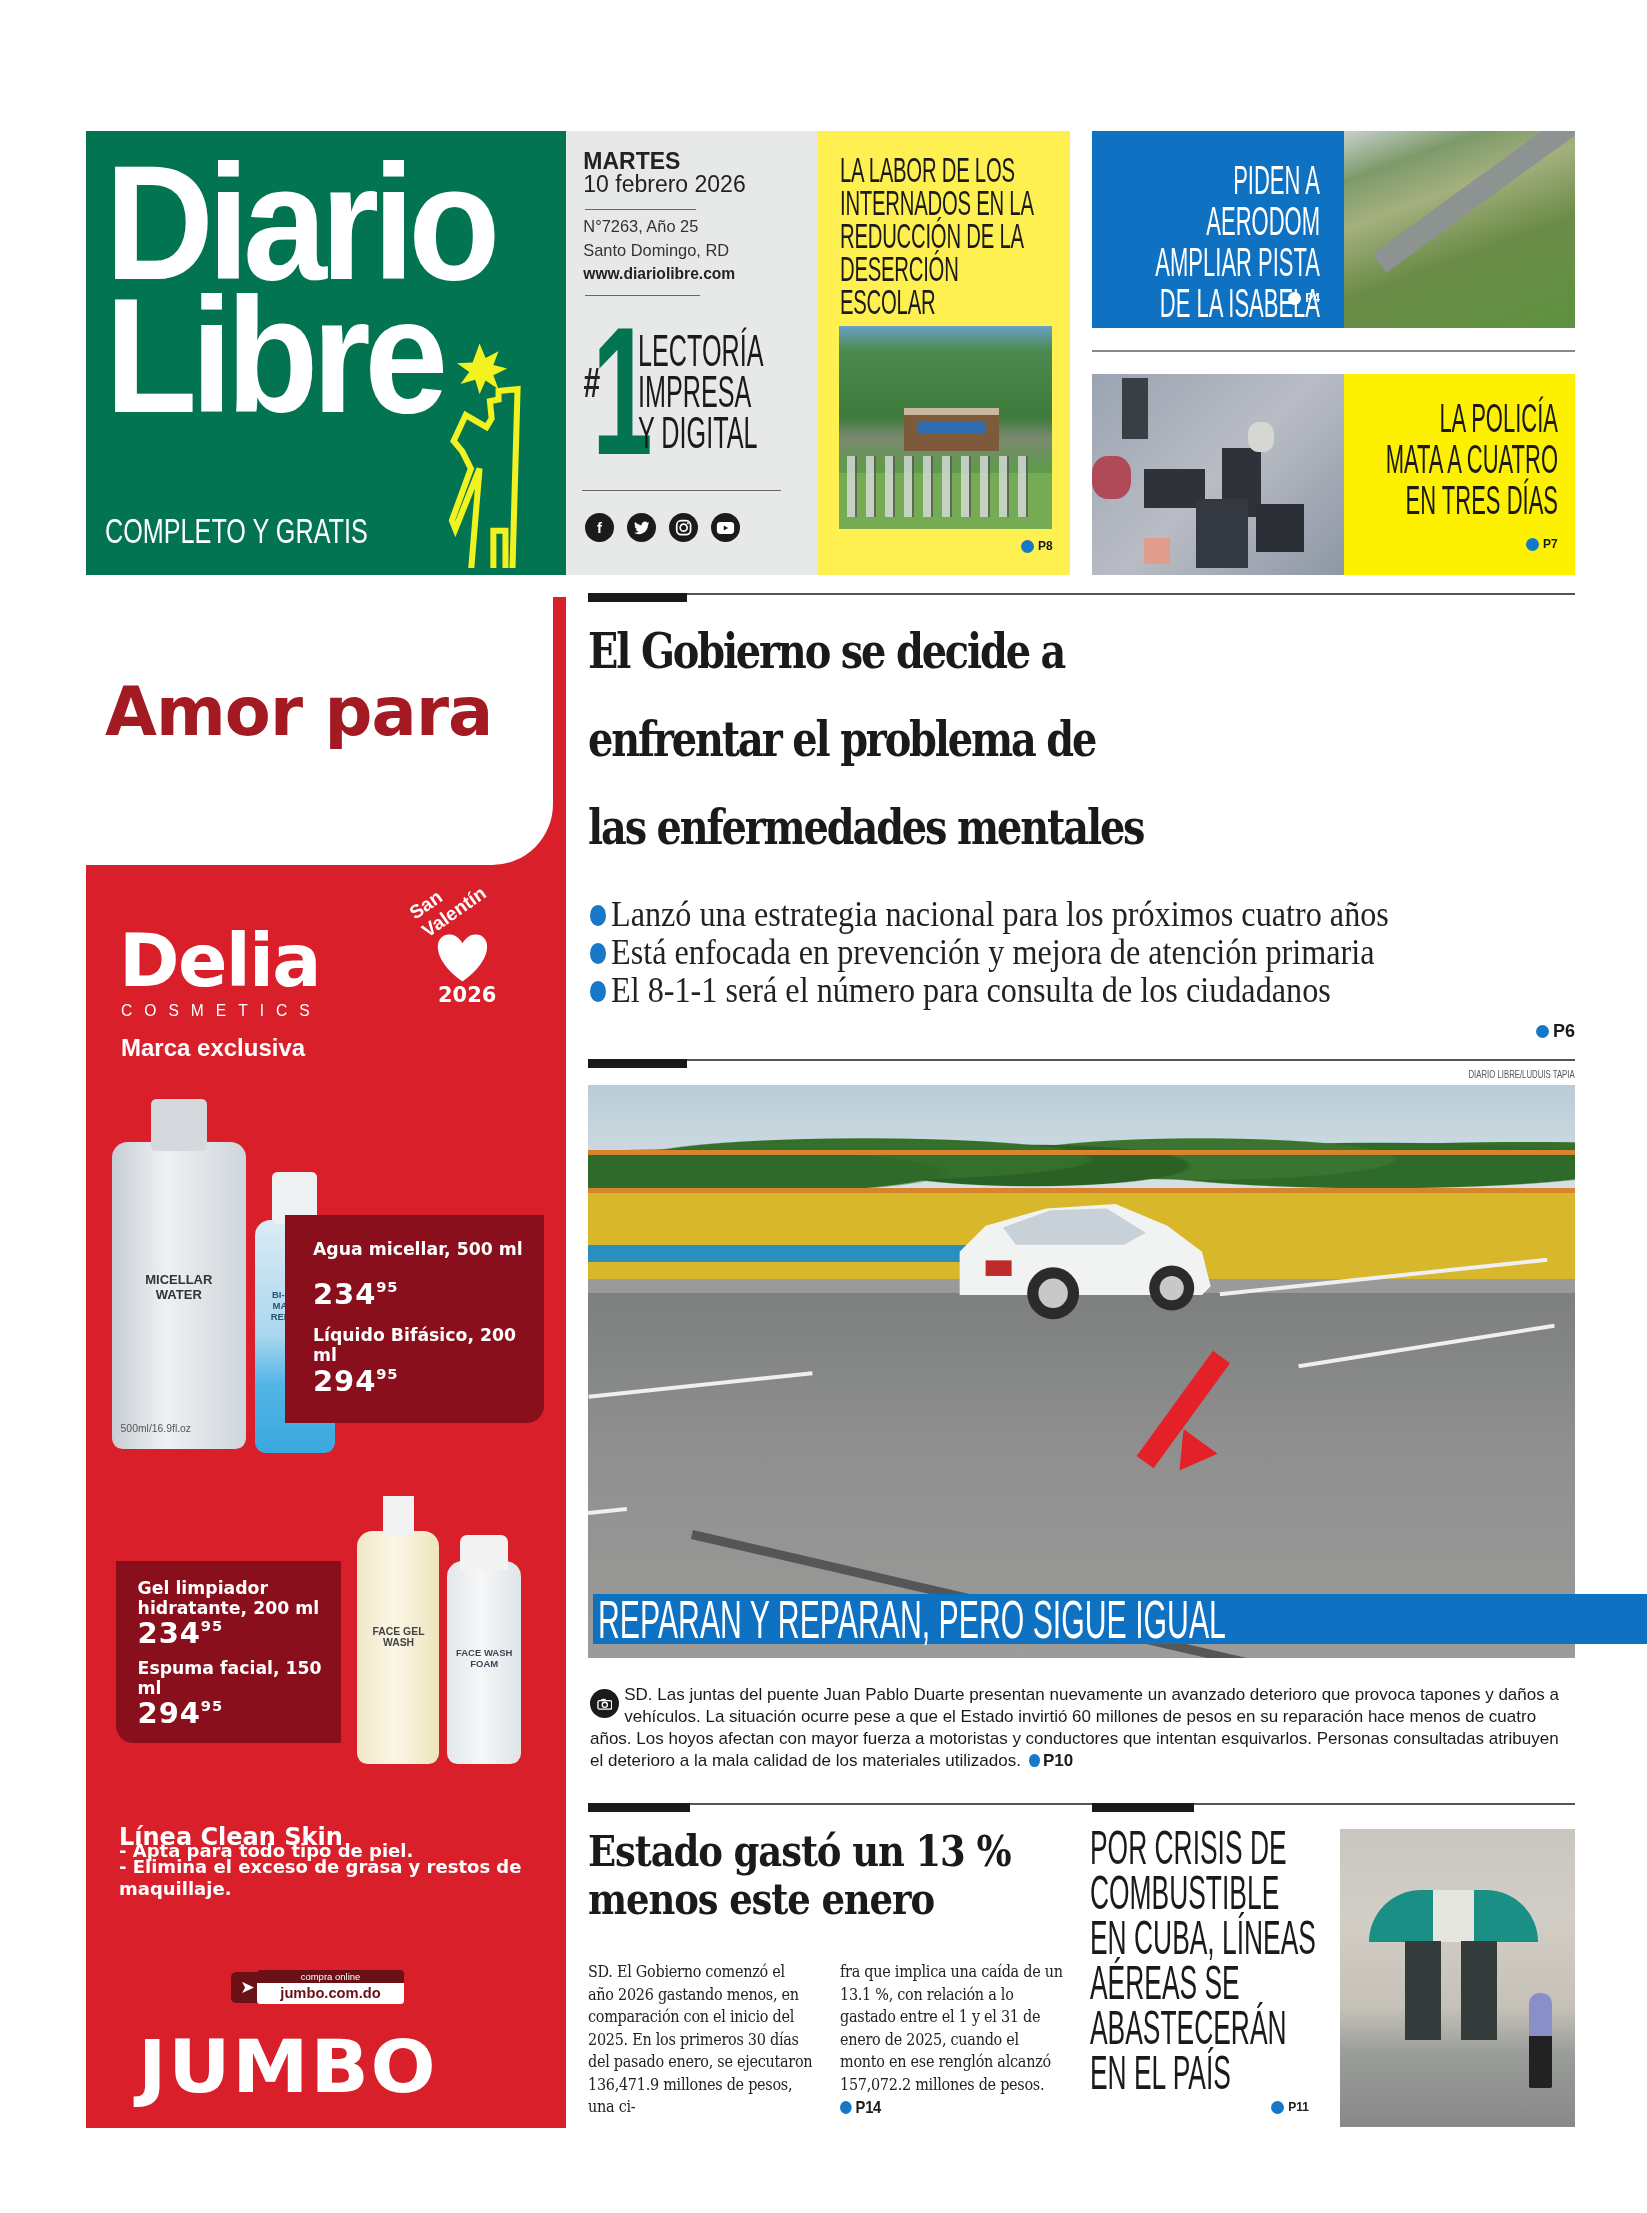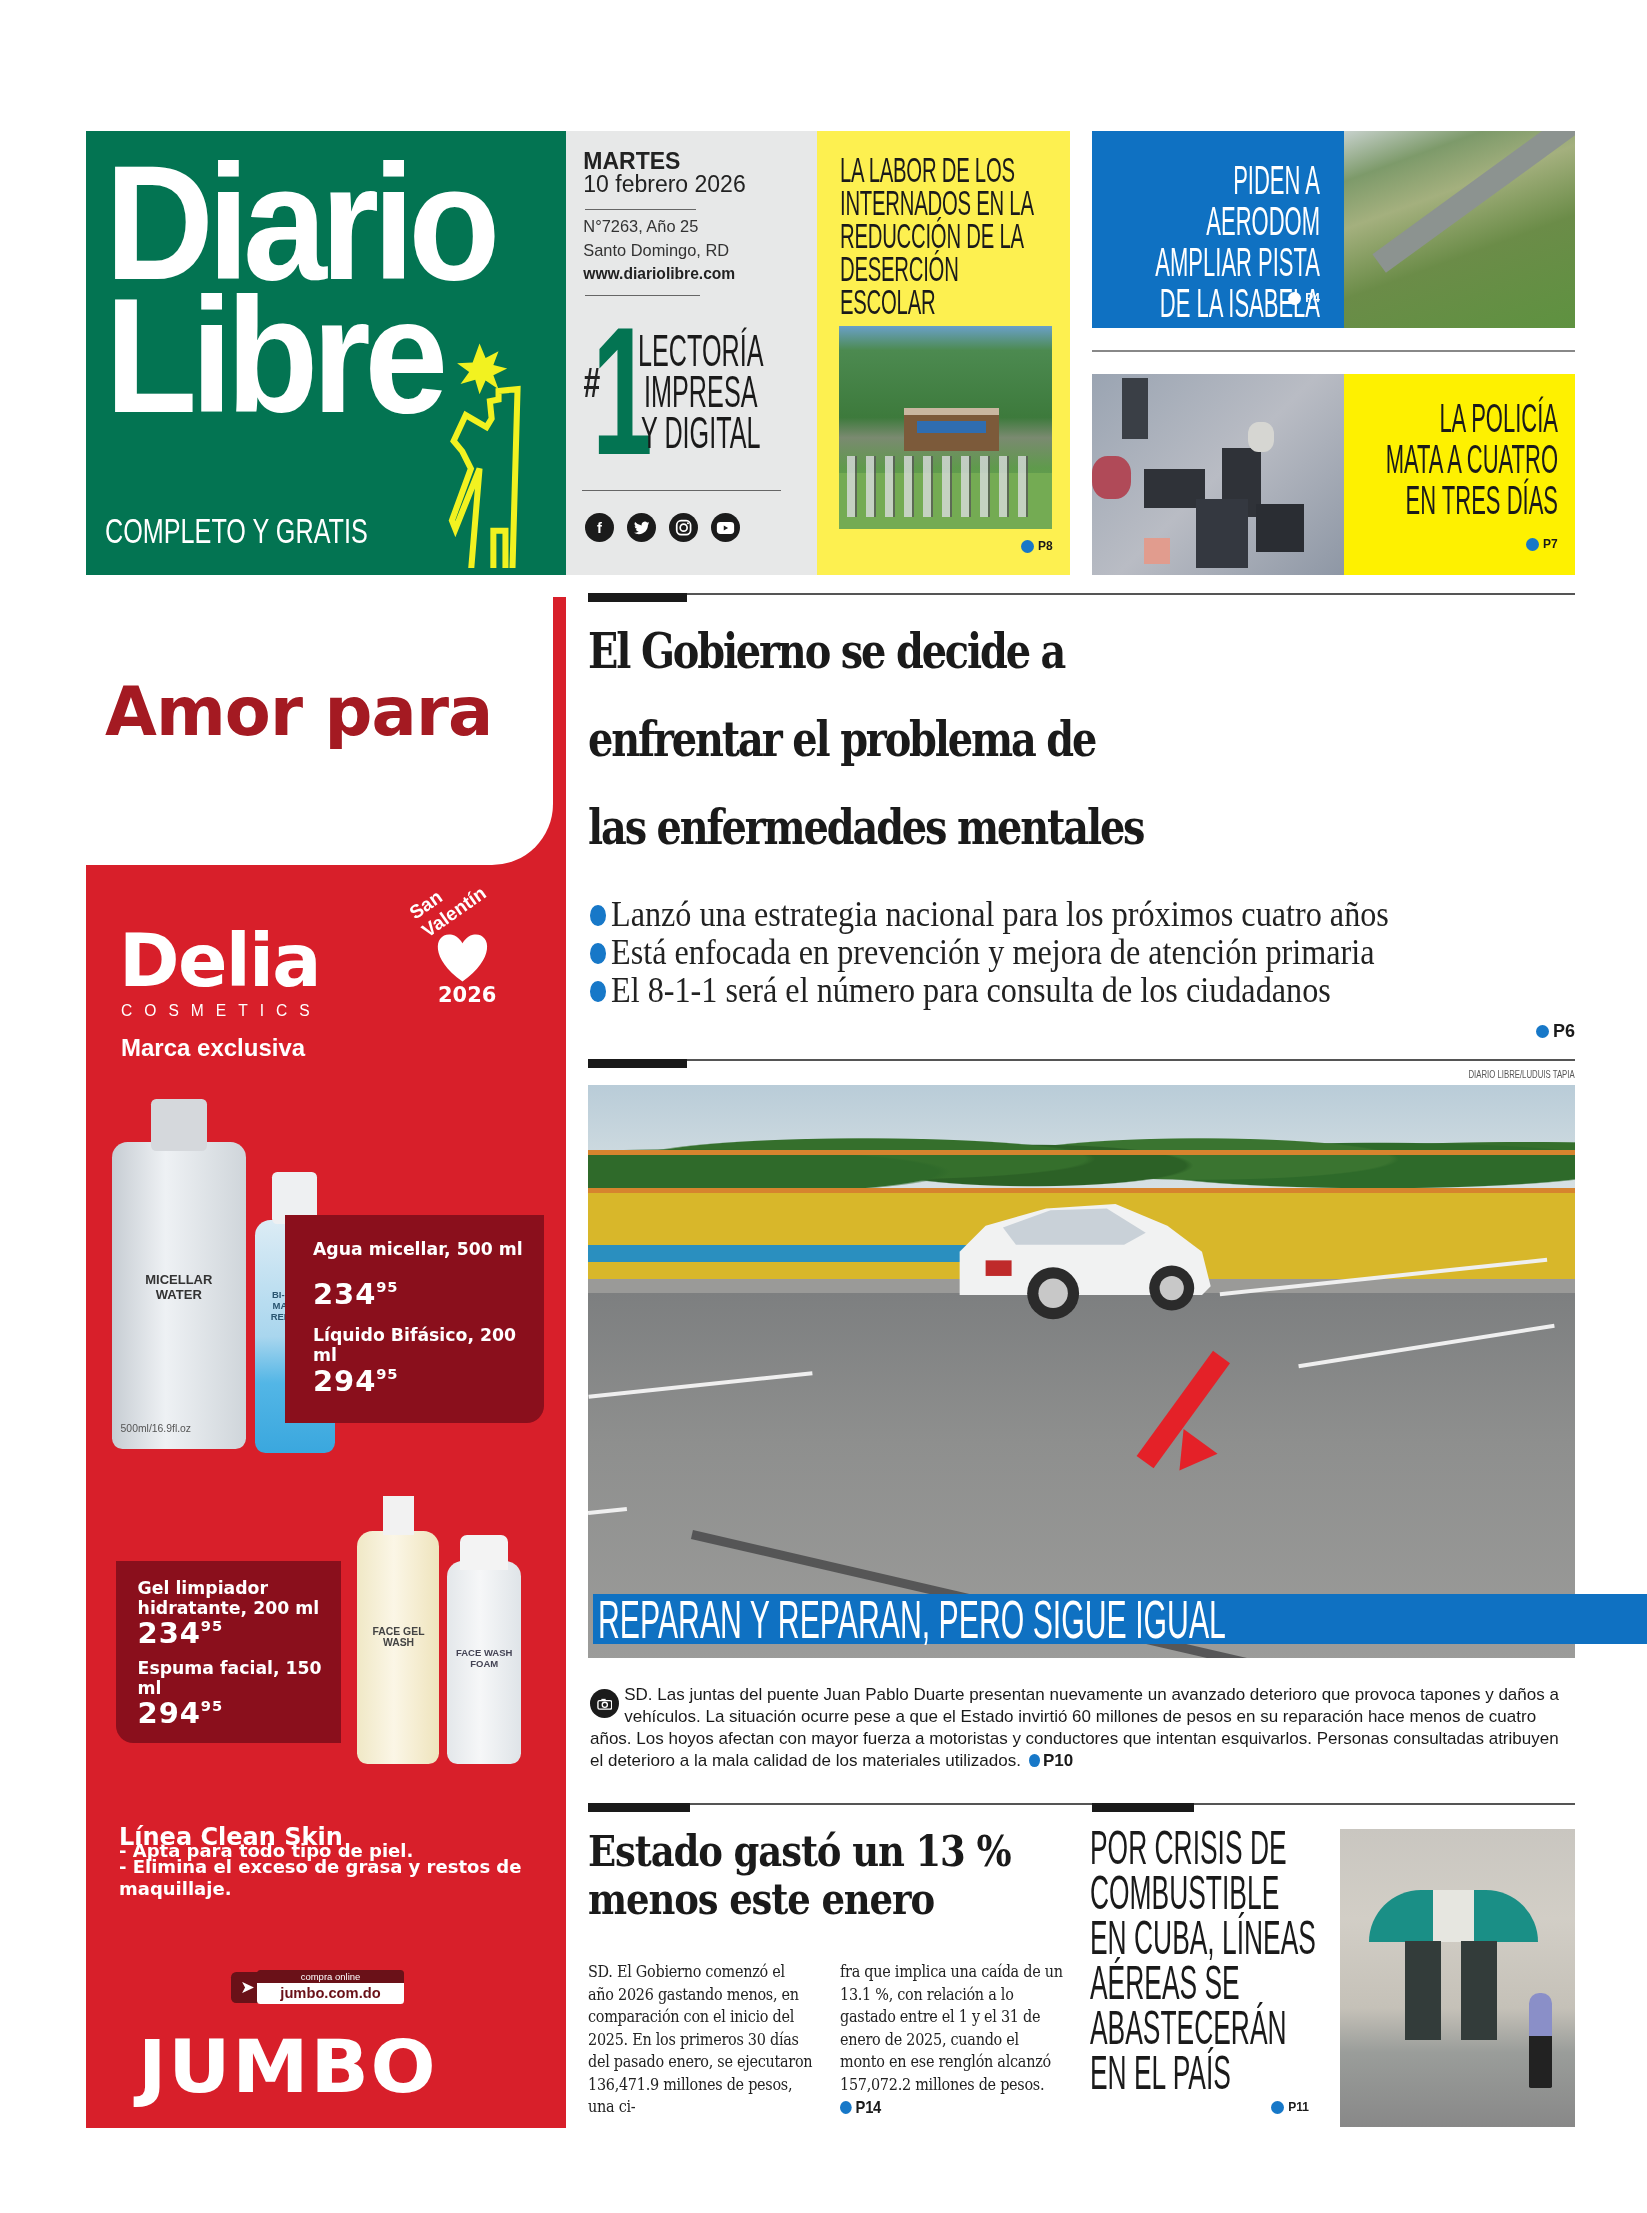--- a/index.html
+++ b/index.html
@@ -9,21 +9,21 @@
 
   
   #masthead { left: 86px; top: 131px; width: 480px; height: 444px; background: #037452; }
   #logo-line1, #logo-line2 { position: absolute; left: 19px; color: #fff; font-family: "Liberation Sans", sans-serif; font-weight: 700; font-size: 164px; letter-spacing: -7px; line-height: 1; transform: scaleX(0.92); transform-origin: left; }
   #logo-line1 { top: 10.4px; }
   #logo-line2 { top: 143px; }
   #tagline { position: absolute; left: 19px; top: 380px; color: #fff; font-family: "Liberation Sans Narrow", "Liberation Sans", sans-serif; font-size: 35px; font-weight: 400; letter-spacing: 0px; transform: scaleX(0.72); transform-origin: left; white-space: nowrap; }
   #mascot { position: absolute; left: 359px; top: 208px; width: 95px; height: 229px; }
 
   
-  #info { left: 566px; top: 131px; width: 251px; height: 444px; background: #e7e8e8; text-align: center; }
+  #info { left: 566px; top: 131px; width: 251px; height: 444px; background: #e7e8e8; }
   #info .day { position: absolute; left: 17.3px; top: 17.3px; font-size: 23px; font-weight: 700; color: #222; }
   #info .date { position: absolute; left: 17.3px; top: 40px; font-size: 23px; color: #222; }
   #info .rule1 { position: absolute; left: 19px; top: 78px; width: 111px; height: 0.9px; background: #666; }
   #info .issue { position: absolute; left: 17.3px; top: 86px; font-size: 16.4px; color: #333; }
   #info .city { position: absolute; left: 17.3px; top: 110px; font-size: 16.4px; color: #333; }
   #info .url { position: absolute; left: 17.3px; top: 134px; font-size: 15.6px; font-weight: 700; color: #222; }
   #info .rule2 { position: absolute; left: 19px; top: 164px; width: 115px; height: 0.9px; background: #666; }
   #info .hash { position: absolute; left: 14px; top: 227px; font-size: 43px; font-weight: 700; color: #222; transform: scaleX(0.7); }
   #info .one { position: absolute; left: 26px; top: 169px; font-size: 182px; font-weight: 700; color: #037452; line-height: 1; transform: scaleX(0.6); transform-origin: left; }
   #info .lect { position: absolute; left: 72px; top: 199px; font-size: 45px; font-weight: 400; color: #1a1a1a; line-height: 41px; transform: scaleX(0.56); transform-origin: left; white-space: nowrap; font-family: "Liberation Sans Narrow", "Liberation Sans", sans-serif; }

